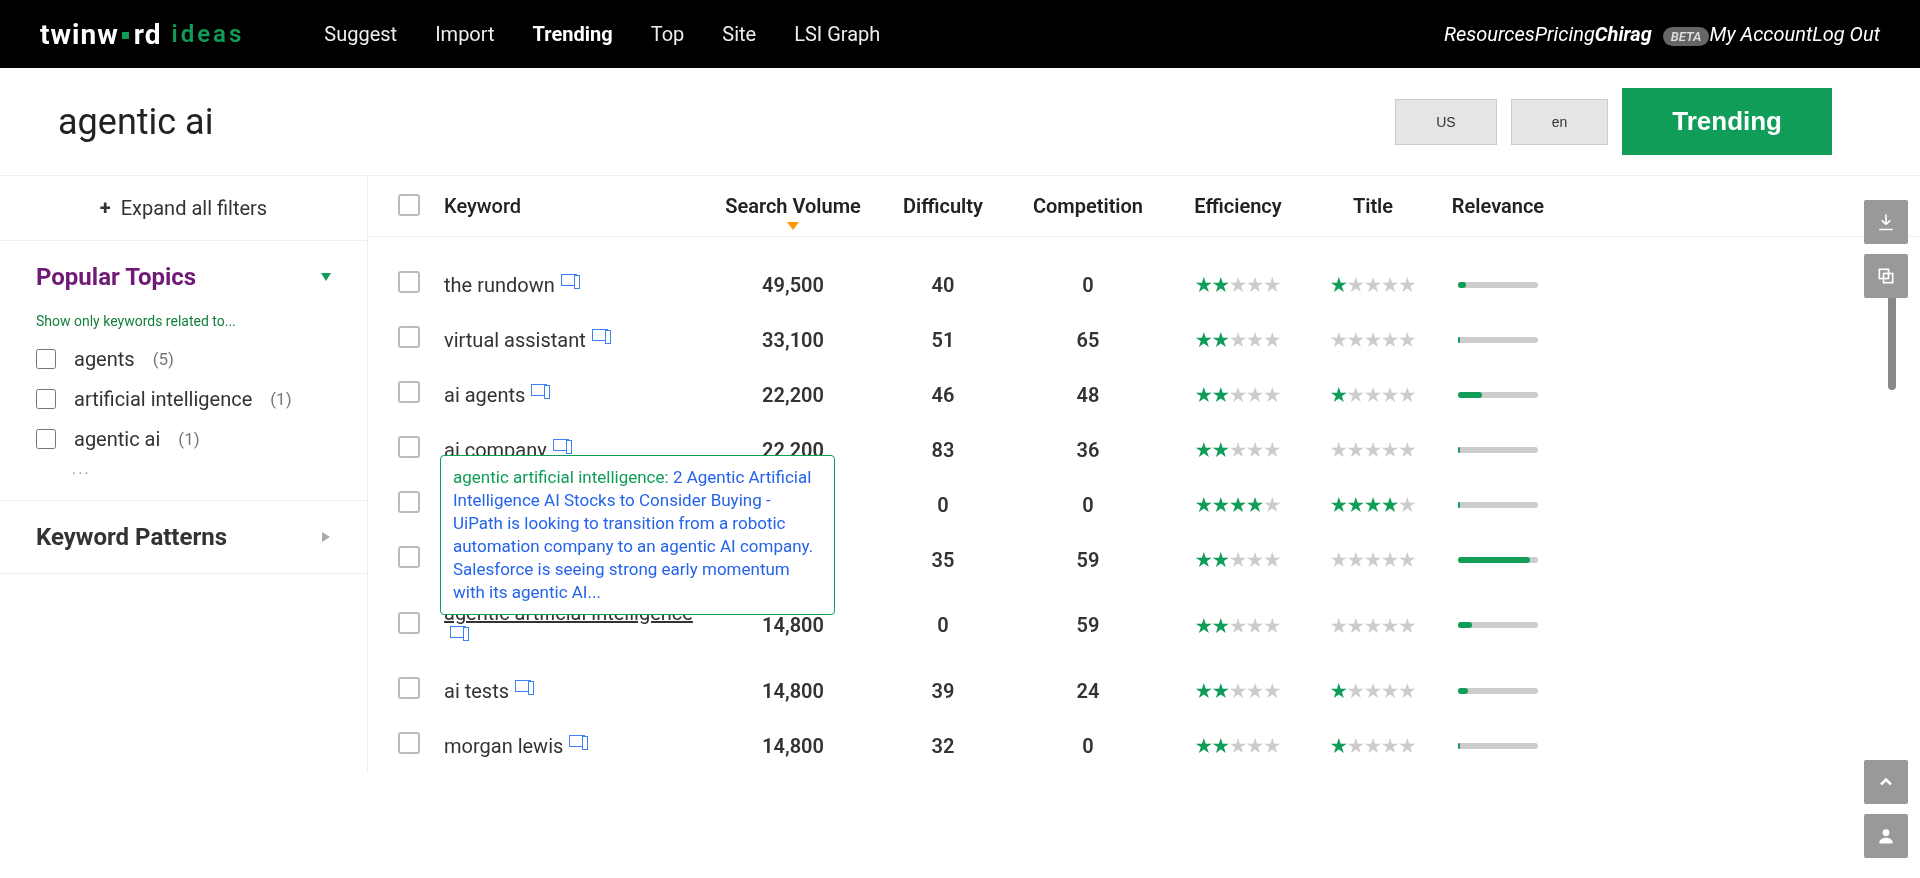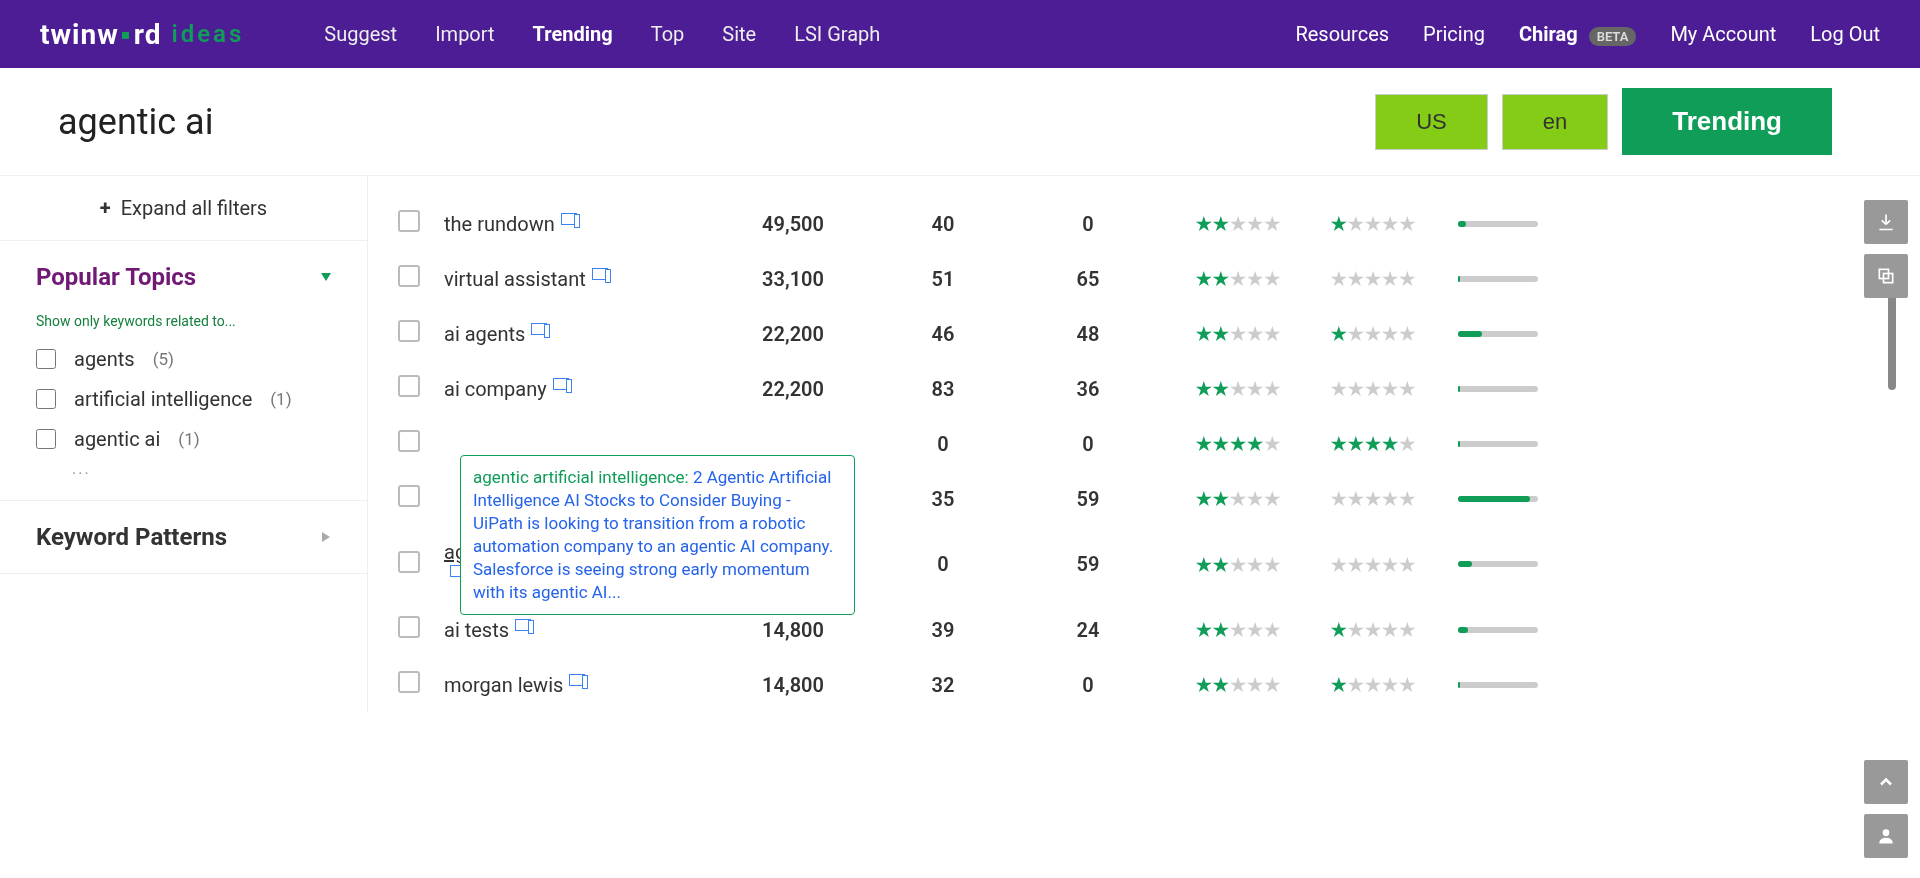--- a/index.html
+++ b/index.html
@@ -1,31 +1,31 @@
 <!DOCTYPE html>
 <html><head>
 <meta charset="utf-8">
 <style>
 * { margin: 0; padding: 0; box-sizing: border-box; }
 body { font-family: -apple-system, BlinkMacSystemFont, "Segoe UI", Roboto, Arial, sans-serif; background: #fff; color: #222; width: 1920px; height: 878px; overflow: hidden; }
-.header { background: #4c1d95; height: 68px; display: flex; align-items: center; padding: 8px 40px; color: #fff; }
+.header { background: #000000; height: 68px; display: flex; align-items: center; padding: 8px 40px; color: #fff; }
 .logo { display: flex; align-items: center; font-size: 28px; font-weight: 500; letter-spacing: 1px; }
 .logo .tw { color: #fff; font-weight: 700; }
 .logo .dot { color: #0f9d58; margin: 0 2px; }
 .logo .ideas { color: #0f9d58; margin-left: 10px; font-size: 24px; font-weight: 600; letter-spacing: 3px; }
 .nav-main { margin-left: 80px; display: flex; gap: 38px; }
 .nav-main a { color: #eee; text-decoration: none; font-size: 20px; cursor: pointer; }
 .nav-main a.active { color: #fff; font-weight: 700; }
-.nav-right { margin-left: auto; display: flex; gap: 34px; align-items: center; }
+.nav-right { margin-left: auto; display: flex; align-items: center; font-style: italic; }
 .nav-right a { color: #fff; text-decoration: none; font-size: 20px; cursor: pointer; }
 .beta-badge { background: #666; color: #ddd; font-size: 13px; padding: 2px 8px; border-radius: 10px; margin-left: 6px; font-weight: 600; }
 .topbar { display: flex; align-items: center; padding: 20px 58px 20px 58px; border-bottom: 1px solid #eee; }
 .search-query { font-size: 36px; color: #222; font-weight: 400; flex: 1; }
 .topbar-controls { display: flex; gap: 14px; align-items: center; margin-right: 30px; }
-.dropdown-btn { border: 1px solid #ccc; background: #84cc16; padding: 14px 40px; font-size: 22px; color: #333; cursor: pointer; }
+.dropdown-btn { border: 1px solid #ccc; background: #e5e5e5; padding: 14px 40px; font-size: 14px; color: #333; cursor: pointer; }
 .trending-btn { background: #0f9d58; color: #fff; border: none; padding: 18px 50px; font-size: 26px; font-weight: 700; cursor: pointer; }
 .content { display: flex; }
 .sidebar { width: 368px; border-right: 1px solid #eee; }
 .expand-all { padding: 20px; text-align: center; font-size: 20px; color: #333; cursor: pointer; display: flex; align-items: center; justify-content: center; gap: 10px; border-bottom: 1px solid #eee; }
 .plus-icon { font-size: 20px; font-weight: 700; }
 .filter-section { border-bottom: 1px solid #eee; }
 .filter-header { padding: 22px 36px; display: flex; justify-content: space-between; align-items: center; cursor: pointer; }
 .filter-header.open .title { color: #701a75; font-weight: 700; }
 .filter-header .title { font-size: 24px; font-weight: 700; color: #333; }
 .chevron { width: 0; height: 0; border-left: 5px solid transparent; border-right: 5px solid transparent; border-bottom: 8px solid #aaa; transform: rotate(90deg); }
@@ -55,21 +55,21 @@
 .news-icon { display: inline-block; width: 16px; height: 12px; border: 1px solid #3b82f6; background: #fff; margin-left: 6px; position: relative; top: -6px; }
 .news-icon::after { content: ""; position: absolute; right: -4px; top: 0; width: 4px; height: 12px; border: 1px solid #3b82f6; background: #fff; }
 .stars { display: flex; gap: 1px; justify-content: center; }
 .star { color: #ccc; font-size: 18px; }
 .star.on { color: #0f9d58; }
 .rel-bar { width: 80px; height: 6px; background: #ccc; border-radius: 3px; margin: 0 auto; position: relative; }
 .rel-bar .fill { height: 6px; background: #0f9d58; border-radius: 3px; }
 .side-buttons { position: absolute; right: 12px; top: 200px; display: flex; flex-direction: column; gap: 10px; }
 .side-btn { width: 44px; height: 44px; background: #999; color: #fff; border: none; display: flex; align-items: center; justify-content: center; font-size: 20px; cursor: pointer; border-radius: 2px; }
 .side-buttons.bottom { top: auto; bottom: 20px; position: fixed; right: 12px; }
-.tooltip { position: absolute; left: 460px; top: 455px; width: 395px; background: #fff; border: 1px solid #0f9d58; border-radius: 4px; padding: 10px 12px; font-size: 17px; line-height: 1.35; z-index: 50; }
+.tooltip { position: absolute; left: 440px; top: 455px; width: 395px; background: #fff; border: 1px solid #0f9d58; border-radius: 4px; padding: 10px 12px; font-size: 17px; line-height: 1.35; z-index: 50; }
 .tooltip .tt-title { color: #0f9d58; display: inline; }
 .tooltip .tt-body { color: #2563eb; display: inline; }
 .scrollbar-indicator { position: absolute; right: 24px; top: 260px; width: 8px; height: 130px; background: #888; border-radius: 4px; }
 </style>
 </head>
 <body>
 
 <div class="header">
   <div class="logo">
     <span class="tw">twinw</span>
@@ -141,20 +141,33 @@
     </div>
     <div class="filter-section">
       <div class="filter-header">
         <span class="title">Keyword Patterns</span>
         <span class="chevron"></span>
       </div>
     </div>
   </div>
 
   <div class="table-area">
+    <div class="table-header-row">
+      <div class="col-check"><span class="checkbox"></span></div>
+      <div class="col-keyword">Keyword</div>
+      <div class="col-sv">
+        <span>Search Volume</span>
+        <div class="sort-caret"></div>
+      </div>
+      <div class="col-diff">Difficulty</div>
+      <div class="col-comp">Competition</div>
+      <div class="col-eff">Efficiency</div>
+      <div class="col-title">Title</div>
+      <div class="col-rel">Relevance</div>
+    </div>
     <div class="rows" id="rows">
         <div class="row">
           <div class="col-check"><span class="checkbox"></span></div>
           <div class="col-keyword"><span class="kw-text">the rundown</span><span class="news-icon"></span></div>
           <div class="col-sv">49,500</div>
           <div class="col-diff">40</div>
           <div class="col-comp">0</div>
           <div class="col-eff">
             <div class="stars">
               <span class="star on">★</span>

